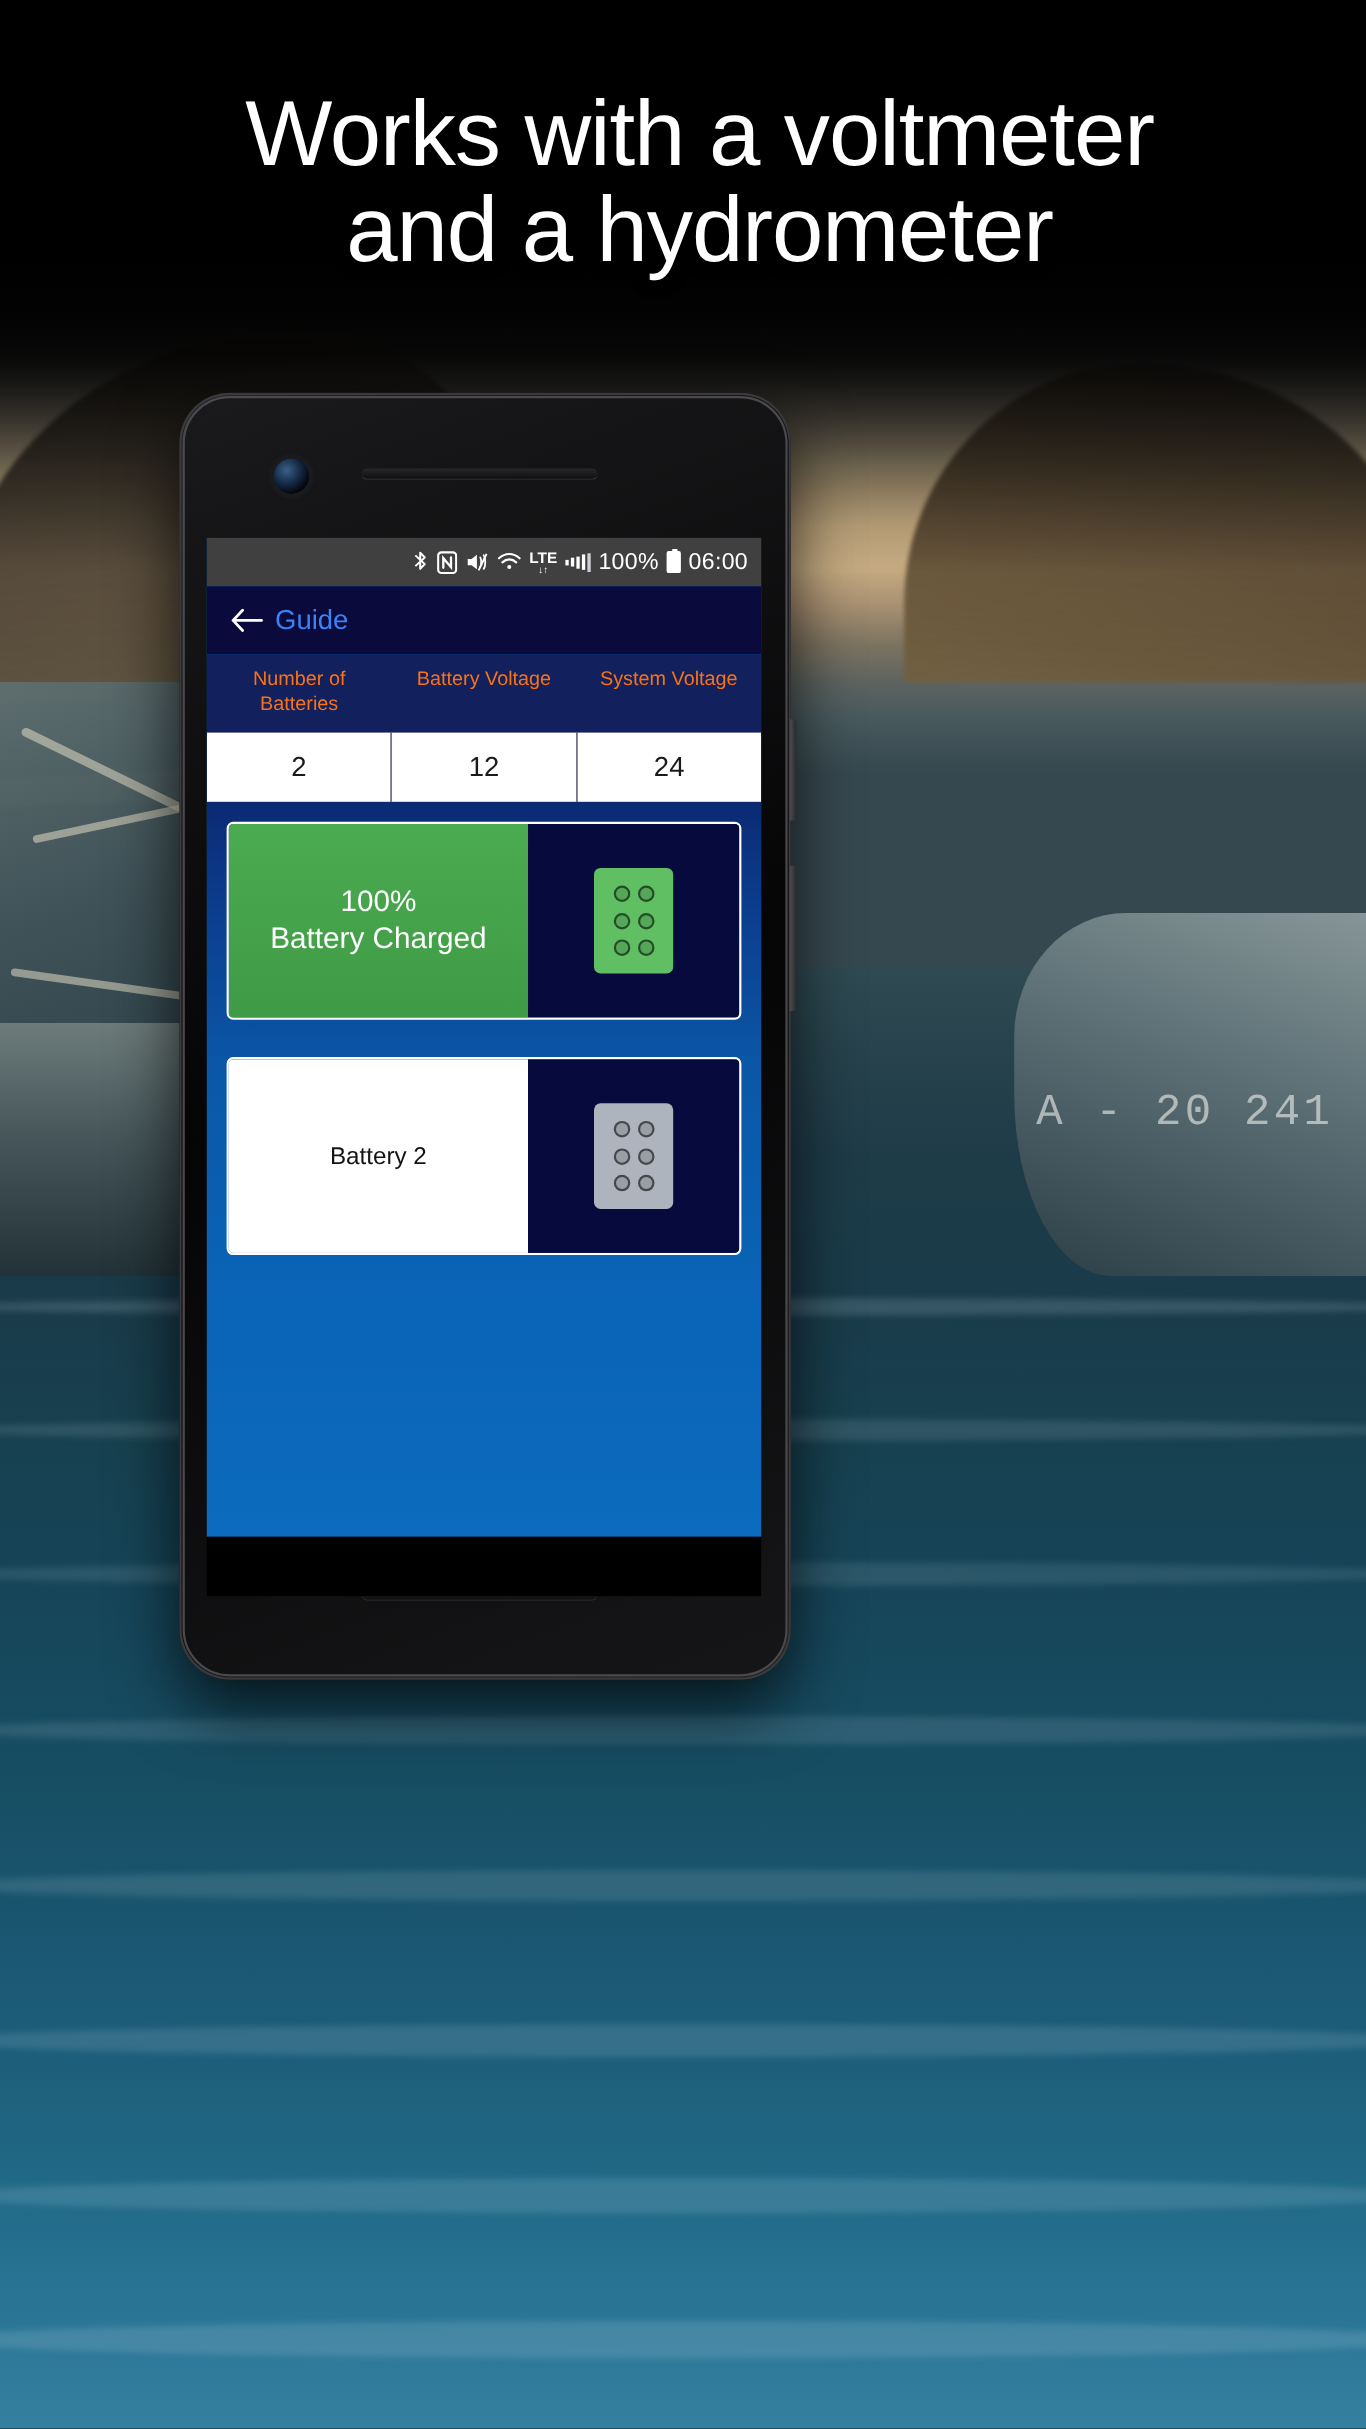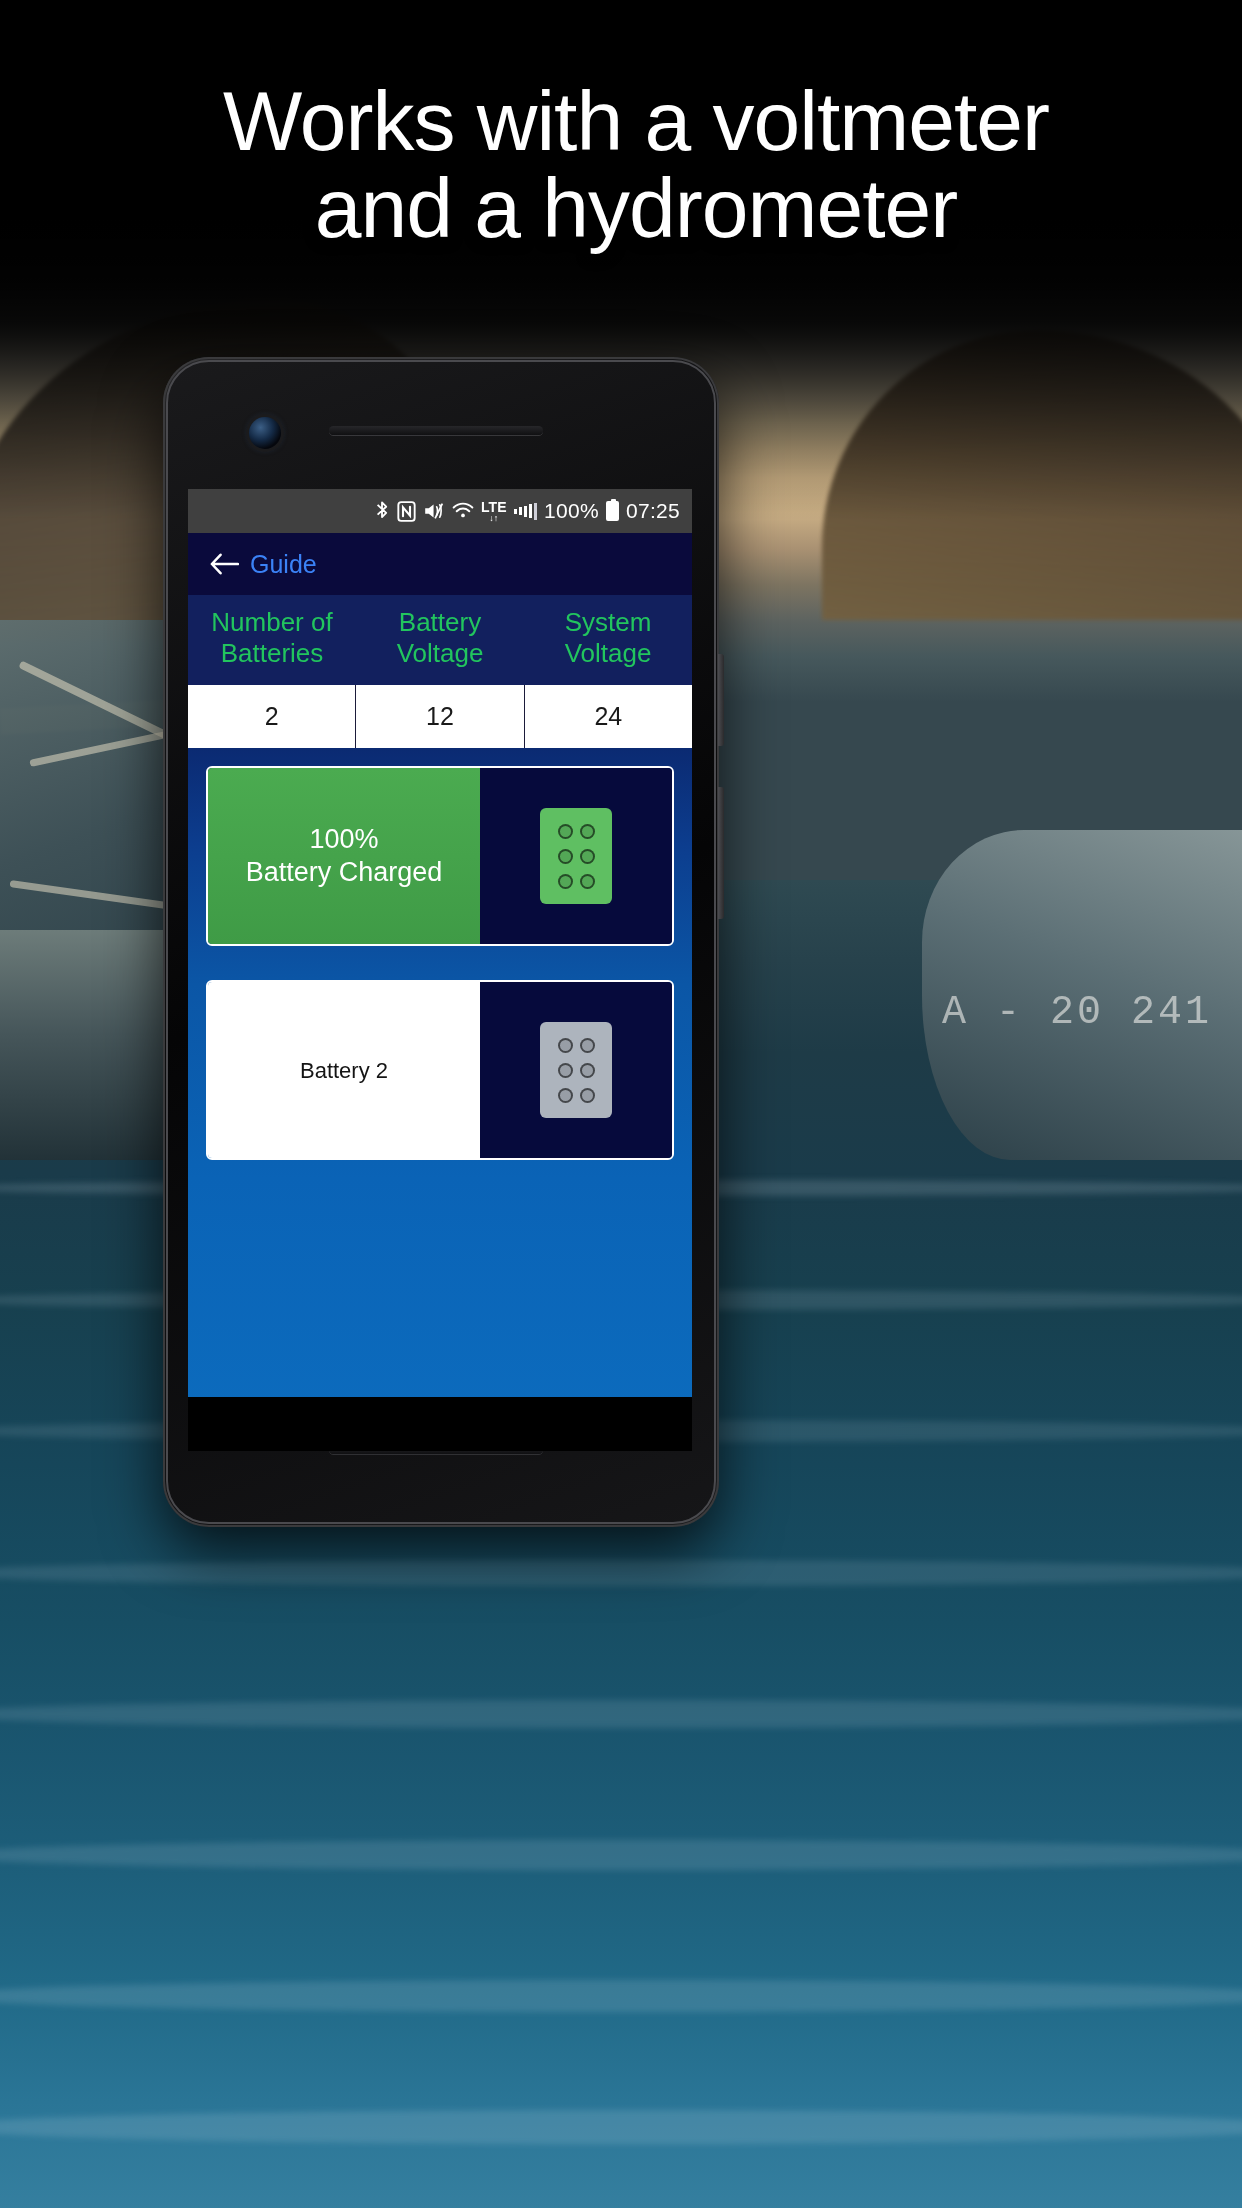--- a/index.html
+++ b/index.html
@@ -181,21 +181,21 @@
   #appbar-title {
     flex:1; text-align:center; color:#fff; font-size:26px; font-weight:400;
     margin-left:-4px;
   }
   #guide-link { color:#3b82f6; font-size:25px; padding-left:6px; }
 
   
   #table { background:#12205e; }
   #table-head { display:flex; }
   #table-head .th {
-    flex:1; color:#22c55e; font-size:26px; text-align:center;
+    flex:1; color:#f97316; font-size:18px; text-align:center;
     padding:12px 4px 16px; line-height:1.2;
   }
   #table-row { display:flex; background:#fff; }
   #table-row .td {
     flex:1; text-align:center; color:#1a1a1a; font-size:25px;
     padding:17px 4px; border-right:1px solid #1b1b3a;
   }
   #table-row .td:last-child { border-right:none; }
 
   
@@ -324,21 +324,21 @@
         <i></i>
           <i></i>
           <i></i>
           <i></i>
           <i></i>
       </span>
       <span class="sb-text">100%</span>
       <span class="sicon">
           <span class="batt-glyph"></span>
         </span>
-      <span class="sb-text">07:25</span>
+      <span class="sb-text">06:00</span>
     </div>
 
     <div id="appbar">
       <div id="back-arrow">
         <svg width="30" height="24" viewBox="0 0 26 20">
             <path d="M10 2L2.5 10 10 18M2.5 10H25" fill="none" stroke="#fff" stroke-width="2.2" stroke-linecap="round" stroke-linejoin="round"></path>
           </svg>
       </div>
       <div id="guide-link">Guide</div>
     </div>

